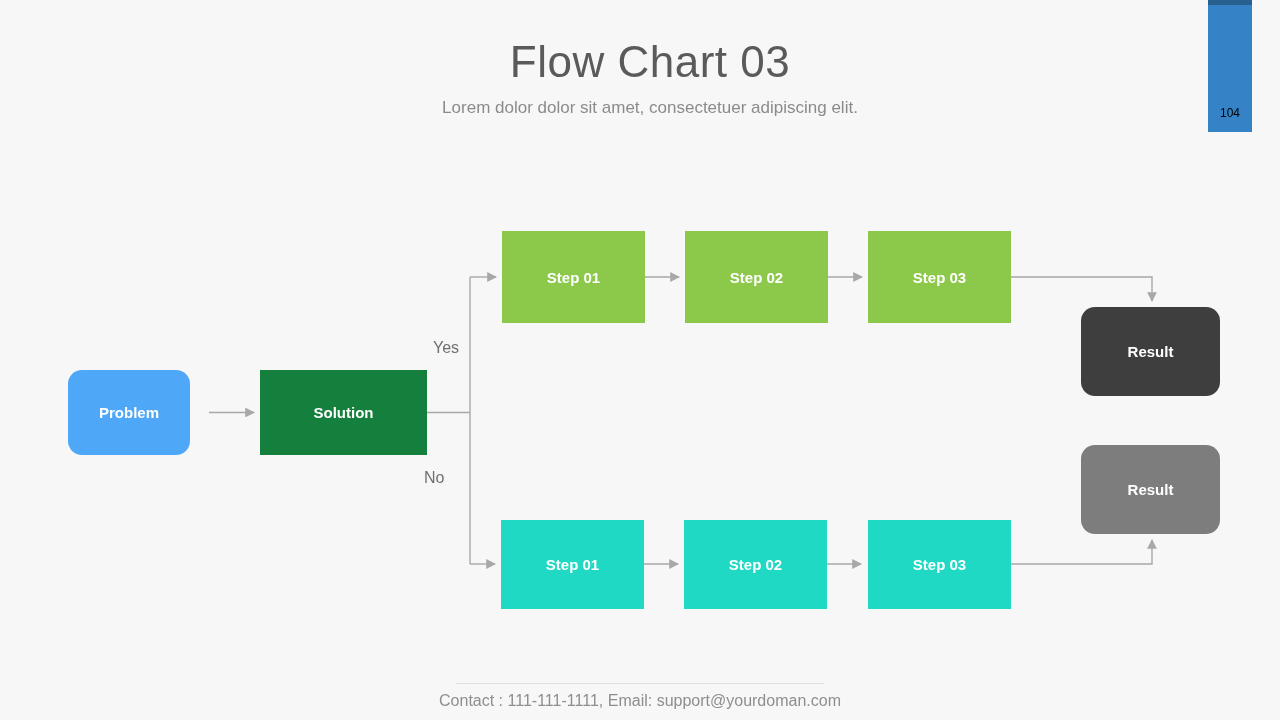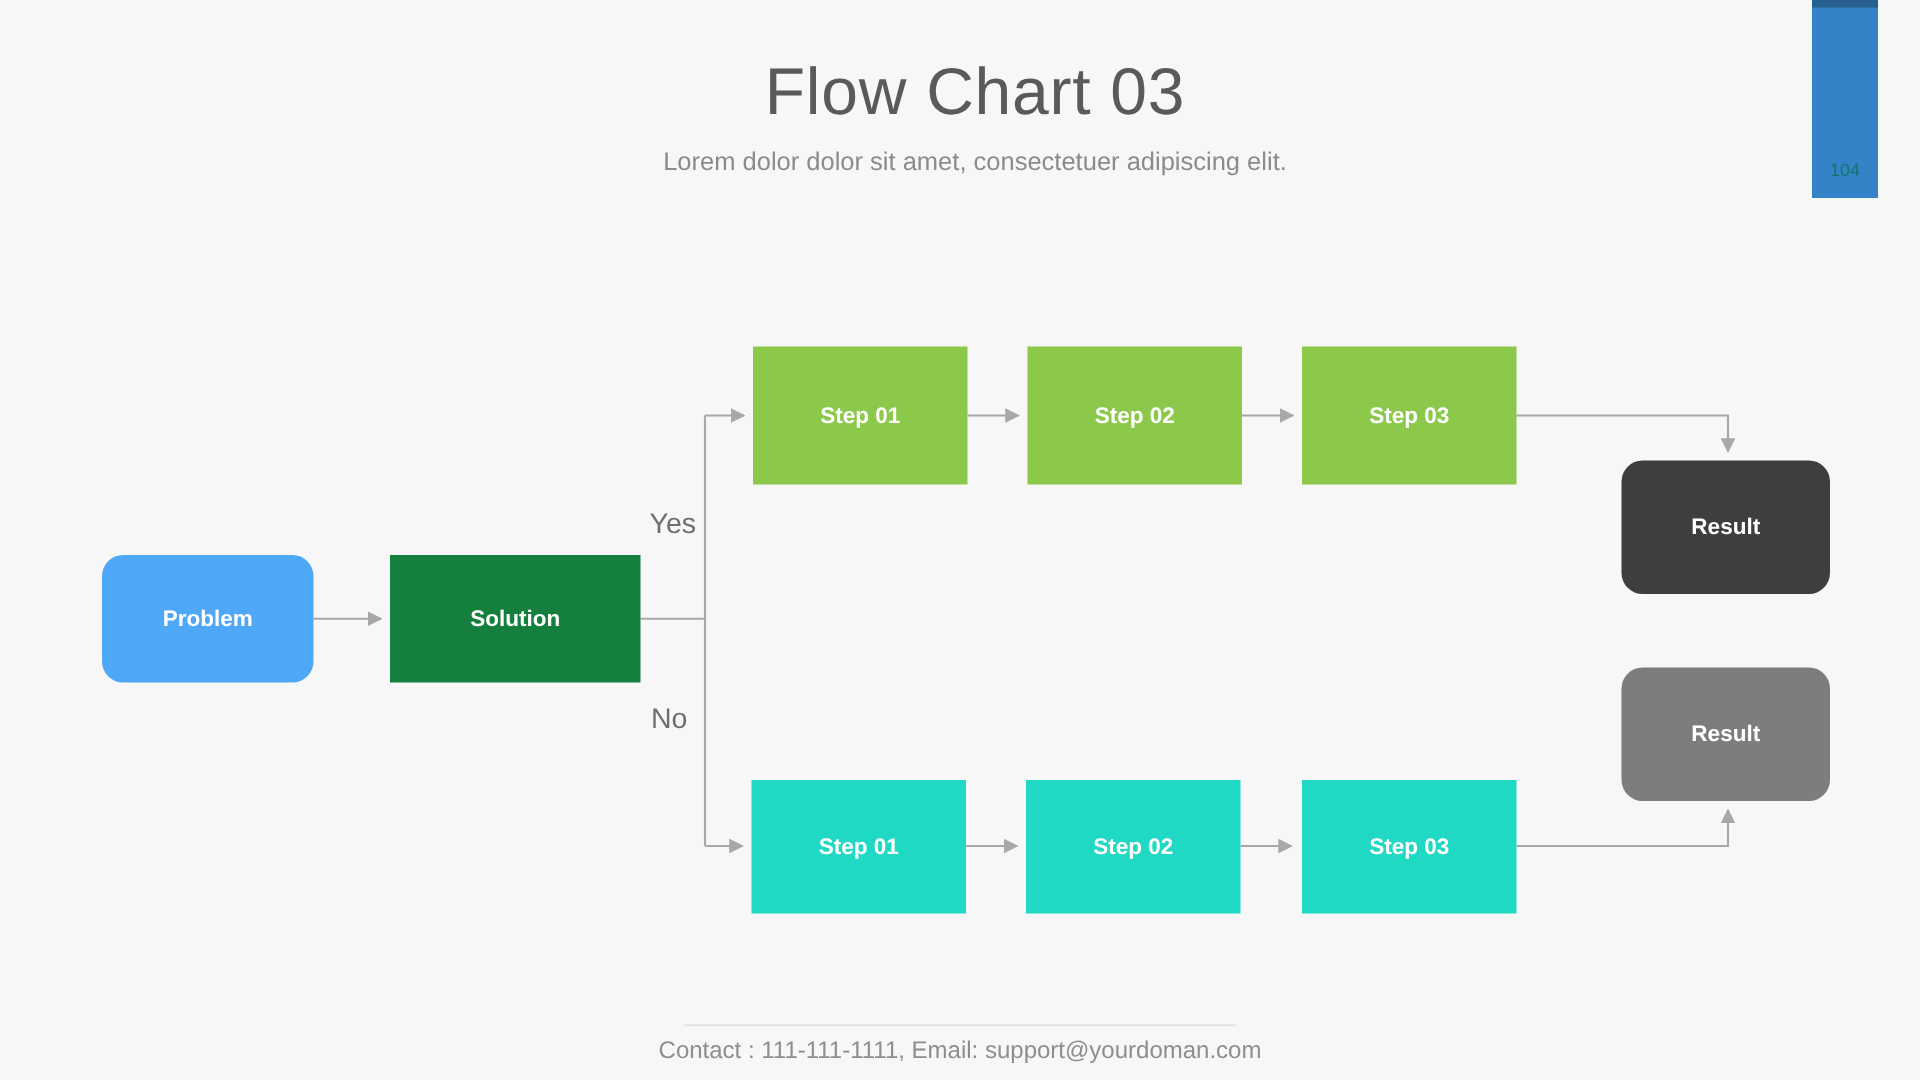--- a/index.html
+++ b/index.html
@@ -64,58 +64,58 @@
     height: 127px;
     background: #3583c6;
   }
   .page-tab-num {
     position: absolute;
     left: 1208px;
     top: 106px;
     width: 44px;
     text-align: center;
     font-size: 12px;
-    color: #0f766e;
+    color: #000000;
   }
 
   
   .node {
     position: absolute;
     display: flex;
     align-items: center;
     justify-content: center;
     color: #ffffff;
     font-size: 15px;
     font-weight: 700;
     box-sizing: border-box;
     text-align: right;
   }
 
-  .n-problem  { left: 68px;   top: 370px; width: 141px; height: 85px; background: #4fa8f7; border-radius: 14px; }
+  .n-problem  { left: 68px;   top: 370px; width: 122px; height: 85px; background: #4fa8f7; border-radius: 14px; }
   .n-solution { left: 260px;  top: 370px; width: 167px; height: 85px; background: #15803d; }
 
   .n-g1 { left: 502px;  top: 231px; width: 143px; height: 92px; background: #8cc94b; }
   .n-g2 { left: 685px;  top: 231px; width: 143px; height: 92px; background: #8cc94b; }
   .n-g3 { left: 868px;  top: 231px; width: 143px; height: 92px; background: #8cc94b; }
 
   .n-t1 { left: 501px;  top: 520px; width: 143px; height: 89px; background: #1fd9c4; }
   .n-t2 { left: 684px;  top: 520px; width: 143px; height: 89px; background: #1fd9c4; }
   .n-t3 { left: 868px;  top: 520px; width: 143px; height: 89px; background: #1fd9c4; }
 
   .n-res-dark { left: 1081px; top: 307px; width: 139px; height: 89px; background: #3e3e3e; border-radius: 14px; }
   .n-res-gray { left: 1081px; top: 445px; width: 139px; height: 89px; background: #7d7d7d; border-radius: 14px; }
 
   
   .branch-label {
     position: absolute;
-    font-size: 19px;
+    font-size: 16px;
     color: #6f6f6f;
   }
   .lbl-yes { left: 433px; top: 339px; }
-  .lbl-no  { left: 434px; top: 469px; }
+  .lbl-no  { left: 424px; top: 469px; }
 
   
   .connectors {
     position: absolute;
     left: 0; top: 0;
     width: 1280px;
     height: 720px;
     pointer-events: none;
   }
 

